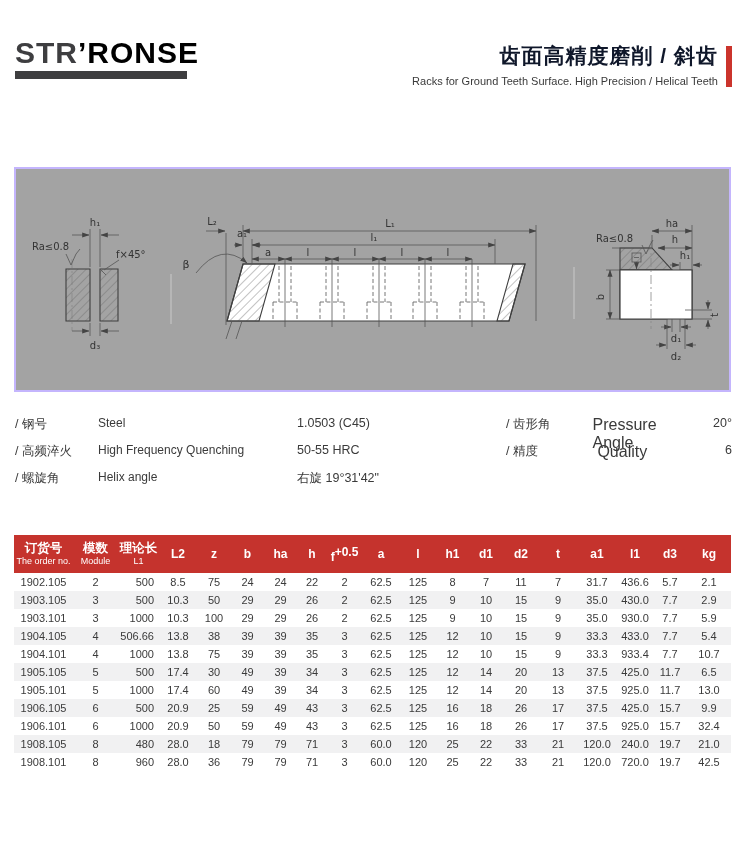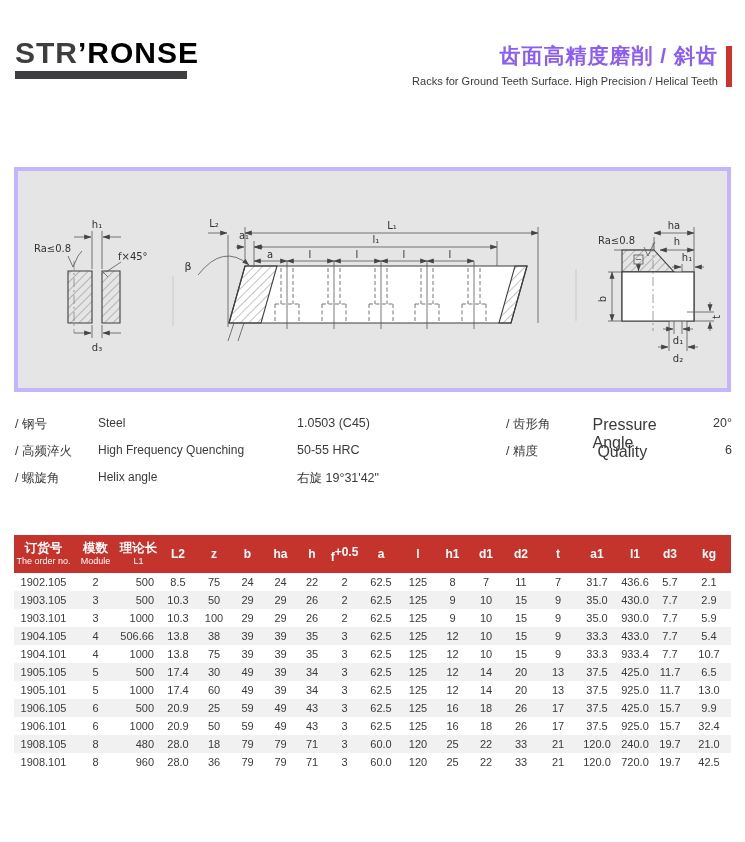--- a/index.html
+++ b/index.html
@@ -7,27 +7,27 @@
   body { position:relative; font-family:"Liberation Sans","DejaVu Sans",sans-serif; color:#3a3a3a; overflow:hidden; }
 
   
   .logo { position:absolute; left:15px; top:38px; }
   .logo-text { font-size:30px; font-weight:800; letter-spacing:1px; line-height:1; }
   .logo-str { color:#3e3e40; }
   .logo-ronse { color:#000000; }
   .logo-bar { width:172px; height:8px; background:#3e3e40; margin-top:3px; }
 
   .page-title { position:absolute; right:27px; top:42px; text-align:right; }
-  .page-title-zh { font-size:21px; font-weight:bold; color:#8b5cf6; letter-spacing:1px; }
+  .page-title-zh { font-size:21px; font-weight:bold; color:#0f172a; letter-spacing:1px; }
   .page-title-en { font-size:11px; color:#3a3a3a; margin-top:5px;padding-left:12px; }
   .red-bar { position:absolute; right:13px; top:46px; width:6px; height:41px; background:#cb342c; }
 
   
   .diagram-box { position:absolute; left:14px; top:167px; width:717px; height:225px;
-                 border:4px solid #c4b5fd; background:#e5e5e5; }
+                 border:2px solid #c4b5fd; background:#a3a3a3; }
   .diagram-box svg { display:block; }
   .ol  { stroke:#3f3f3f; stroke-width:1.2; fill:#fff; }
   .hat { fill:url(#hatch); stroke:#3f3f3f; stroke-width:1.1; }
   .dim { stroke:#555; stroke-width:0.8; fill:none; }
   .dima{ stroke:#555; stroke-width:0.8; fill:none; marker-end:url(#arr); }
   .dimb{ stroke:#555; stroke-width:0.8; fill:none; marker-start:url(#arr); marker-end:url(#arr); }
   .cl  { stroke:#888; stroke-width:0.8; stroke-dasharray:9 3 2 3; fill:none; }
   .hd  { stroke:#666; stroke-width:0.9; stroke-dasharray:4 2.5; fill:none; }
   .sep { stroke:#c9c9c9; stroke-width:1; }
   .diagram-box text { fill:#333; font-size:11px; font-family:"DejaVu Sans","Liberation Sans",sans-serif; }

